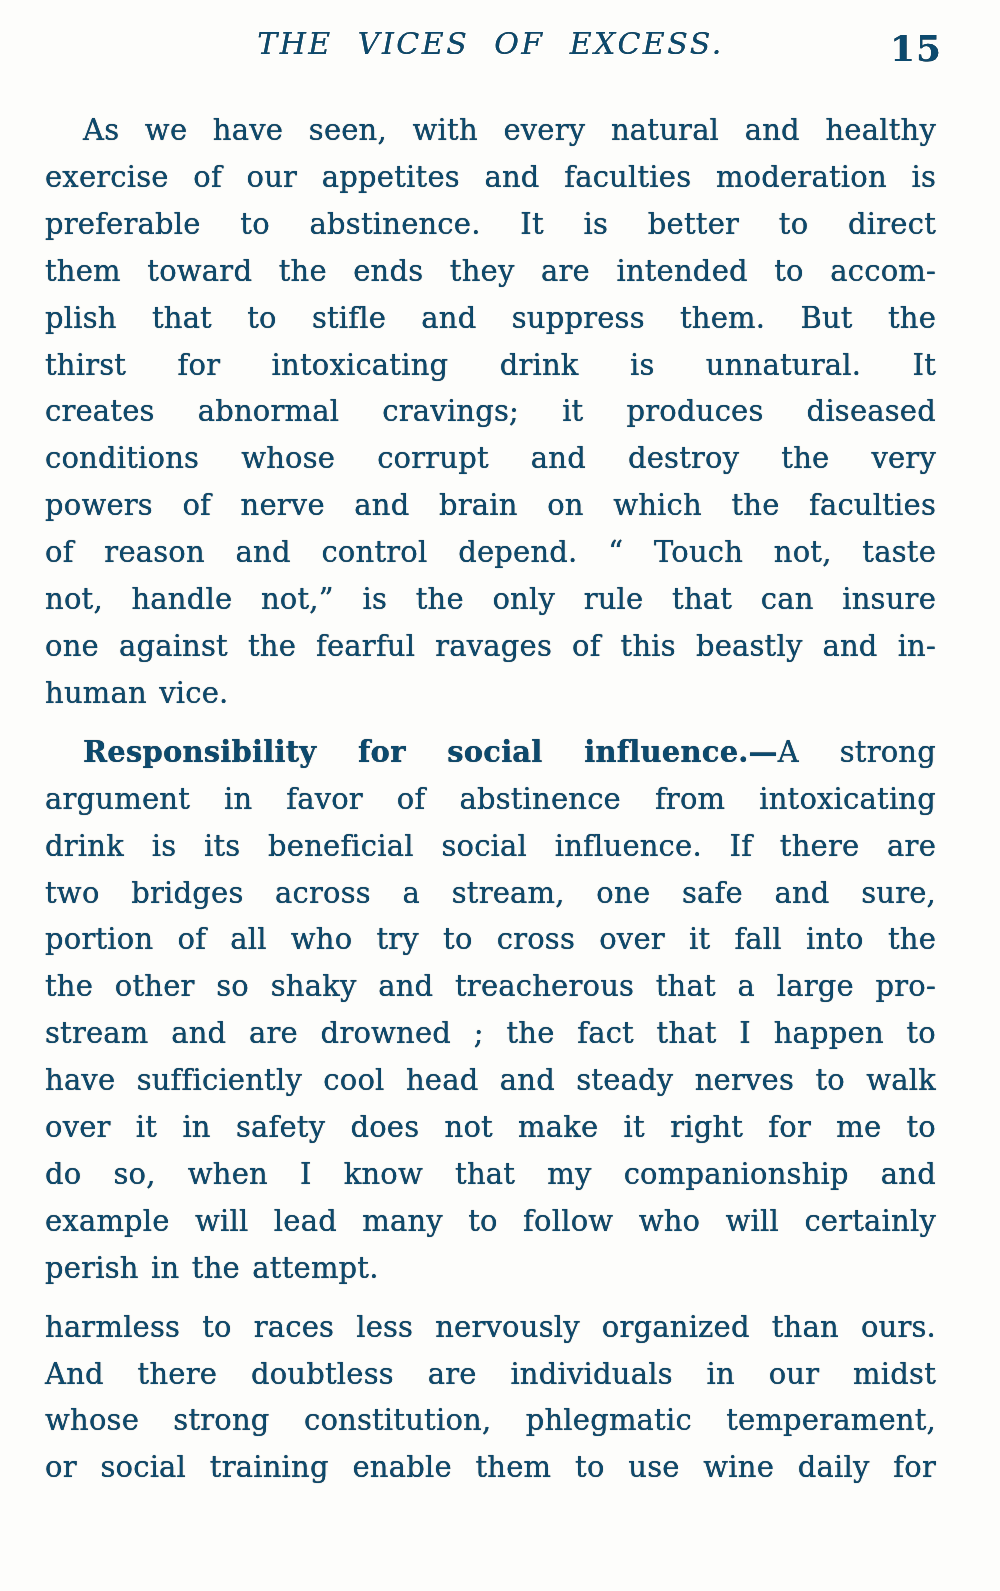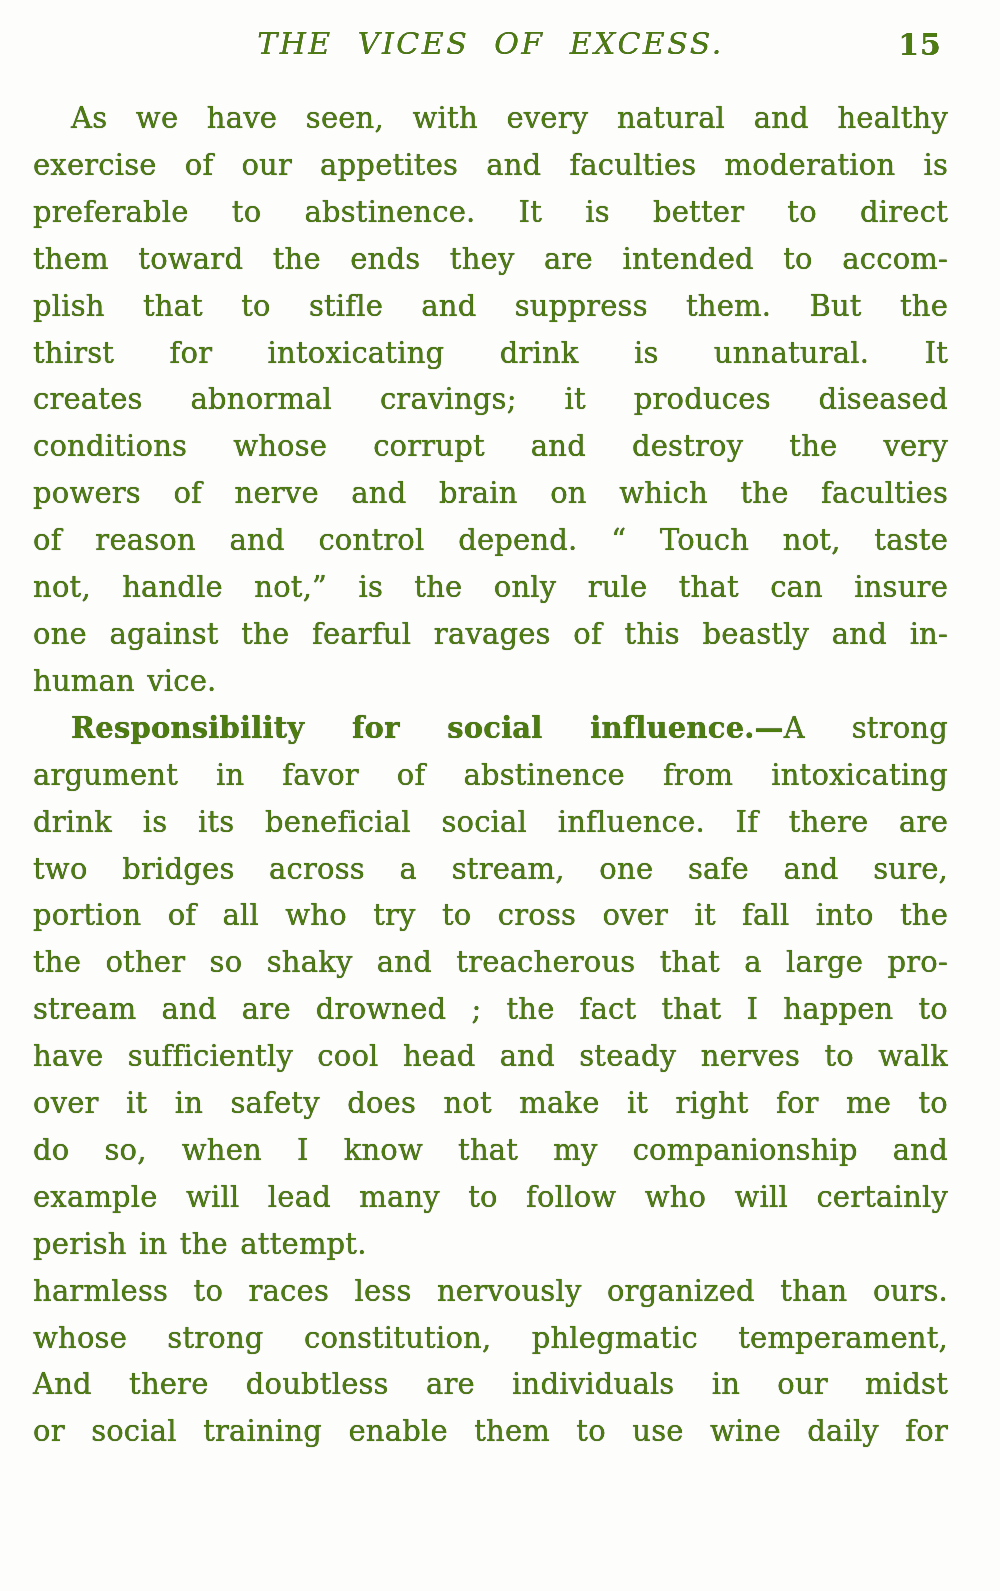--- a/index.html
+++ b/index.html
@@ -6,21 +6,21 @@
     margin: 0;
     padding: 0;
     background: #e8e8e4;
   }
   .page {
     position: relative;
     width: 1000px;
     height: 1591px;
     margin: 0 auto;
     background: #fdfdfb;
-    color: #4d7c0f;
+    color: #0c4a6e;
     font-family: "DejaVu Serif", serif;
     overflow: hidden;
   }
   .running-header {
     position: absolute;
     top: 26px;
     left: 33px;
     right: 52px;
     height: 44px;
   }
@@ -29,32 +29,32 @@
     font-style: italic;
     font-size: 30px;
     letter-spacing: 2.5px;
     word-spacing: 13px;
     text-shadow: 0 0 0.6px rgba(10,10,10,0.85);
   }
   .page-number {
     position: absolute;
     right: 6px;
     top: 1px;
-    font-size: 30px;
+    font-size: 36px;
     font-weight: bold;
     letter-spacing: 1px;
     text-shadow: 0 0 0.5px rgba(10,10,10,0.85);
   }
   .page-body {
     position: absolute;
     top: 95px;
     left: 33px;
     right: 52px;
   }
-  .paragraph { margin: 0; }
+  .paragraph { margin: 12px; }
   .line {
     font-size: 29px;
     line-height: 46.9px;
     word-spacing: 3px;
     letter-spacing: 0.2px;
     text-align: justify;
     text-align-last: justify;
     text-shadow: 0 0 0.7px rgba(10,10,10,0.9);
     white-space: normal;
   }
@@ -99,18 +99,18 @@
         <div class="line"><span class="regular">the other so shaky and treacherous that a large pro-</span></div>
         <div class="line"><span class="regular">stream and are drowned ; the fact that I happen to</span></div>
         <div class="line"><span class="regular">have sufficiently cool head and steady nerves to walk</span></div>
         <div class="line"><span class="regular">over it in safety does not make it right for me to</span></div>
         <div class="line"><span class="regular">do so, when I know that my companionship and</span></div>
         <div class="line"><span class="regular">example will lead many to follow who will certainly</span></div>
         <div class="line last"><span class="regular">perish in the attempt.</span></div>
       </div>
       <div class="paragraph">
         <div class="line"><span class="regular">harmless to races less nervously organized than ours.</span></div>
+        <div class="line"><span class="regular">And there doubtless are individuals in our midst</span></div>
         <div class="line"><span class="regular">whose strong constitution, phlegmatic temperament,</span></div>
-        <div class="line"><span class="regular">And there doubtless are individuals in our midst</span></div>
         <div class="line"><span class="regular">or social training enable them to use wine daily for</span></div>
       </div>
     </div>
 </div>
 
 </body></html>

